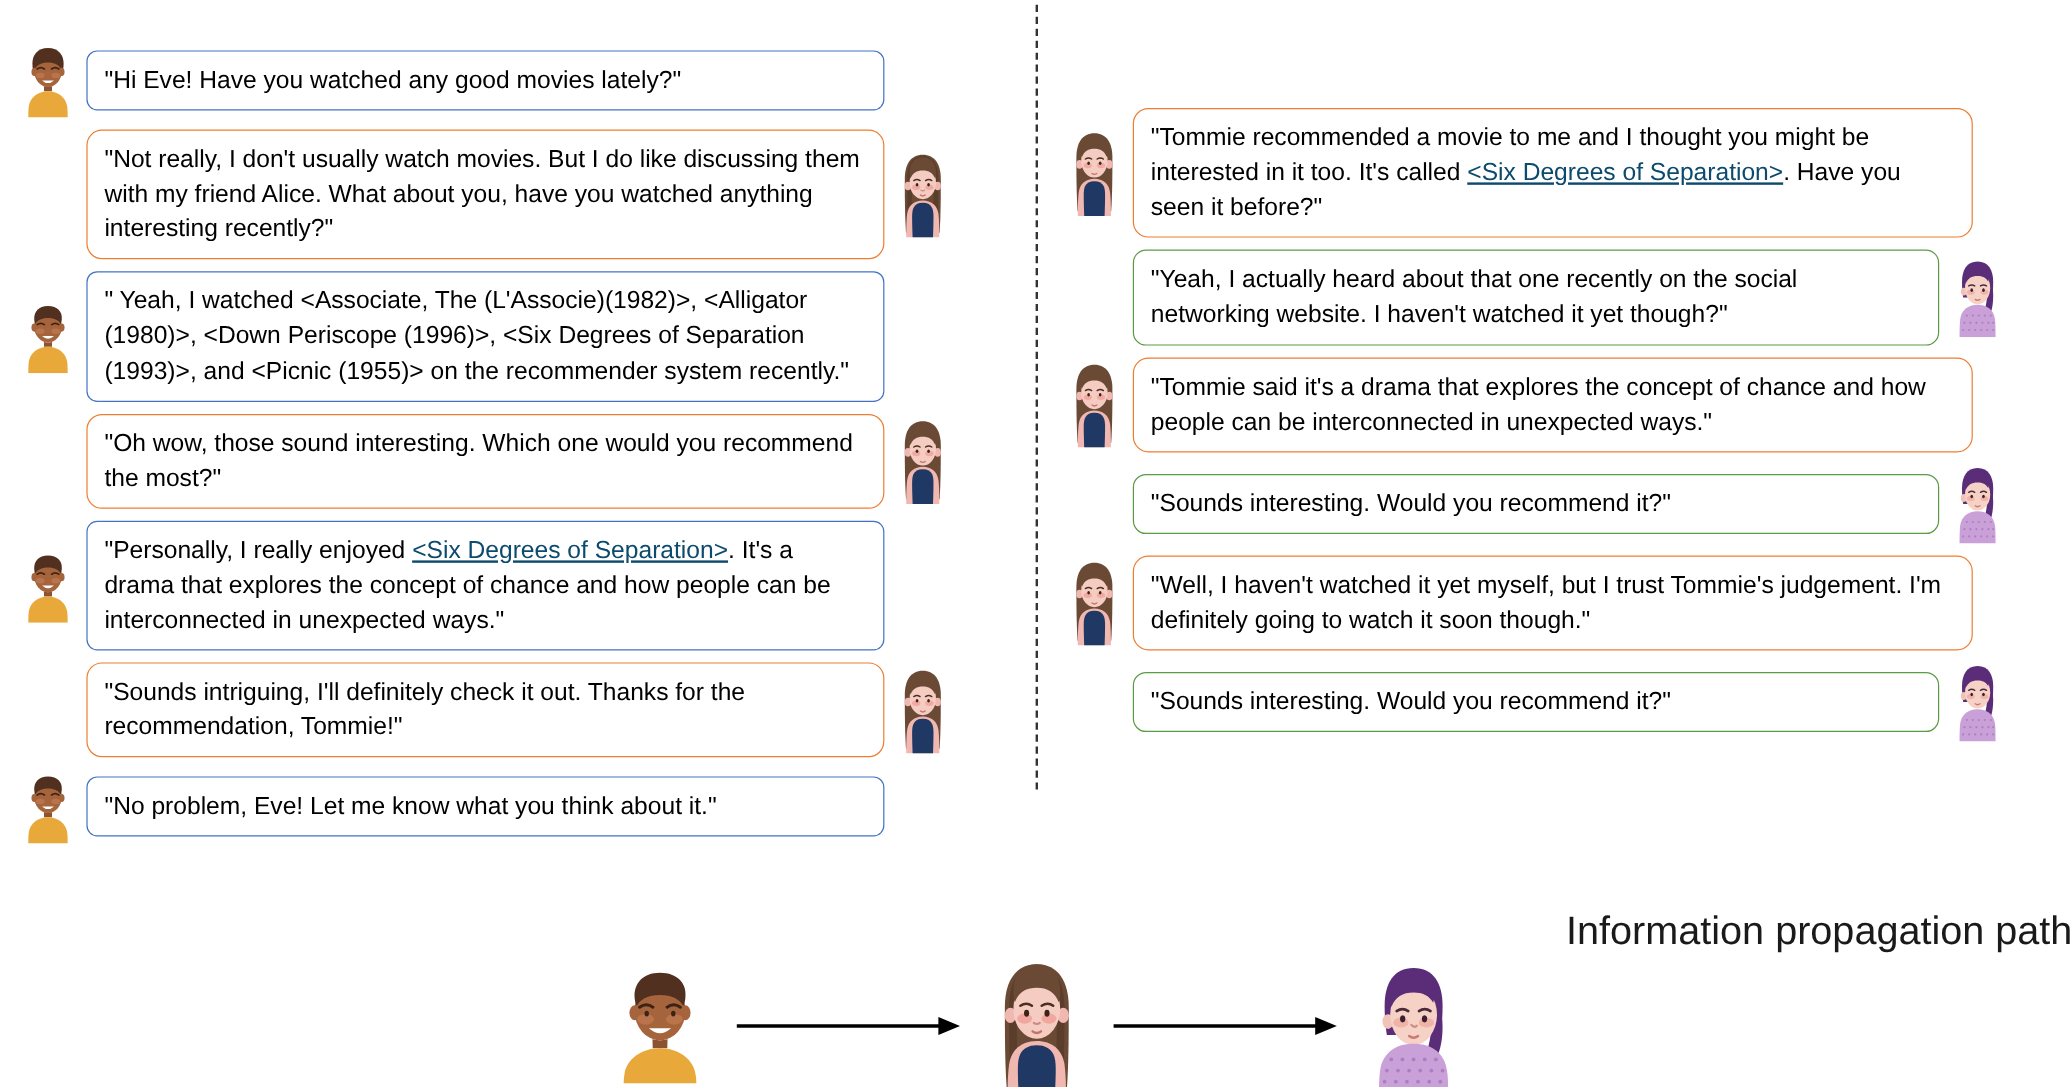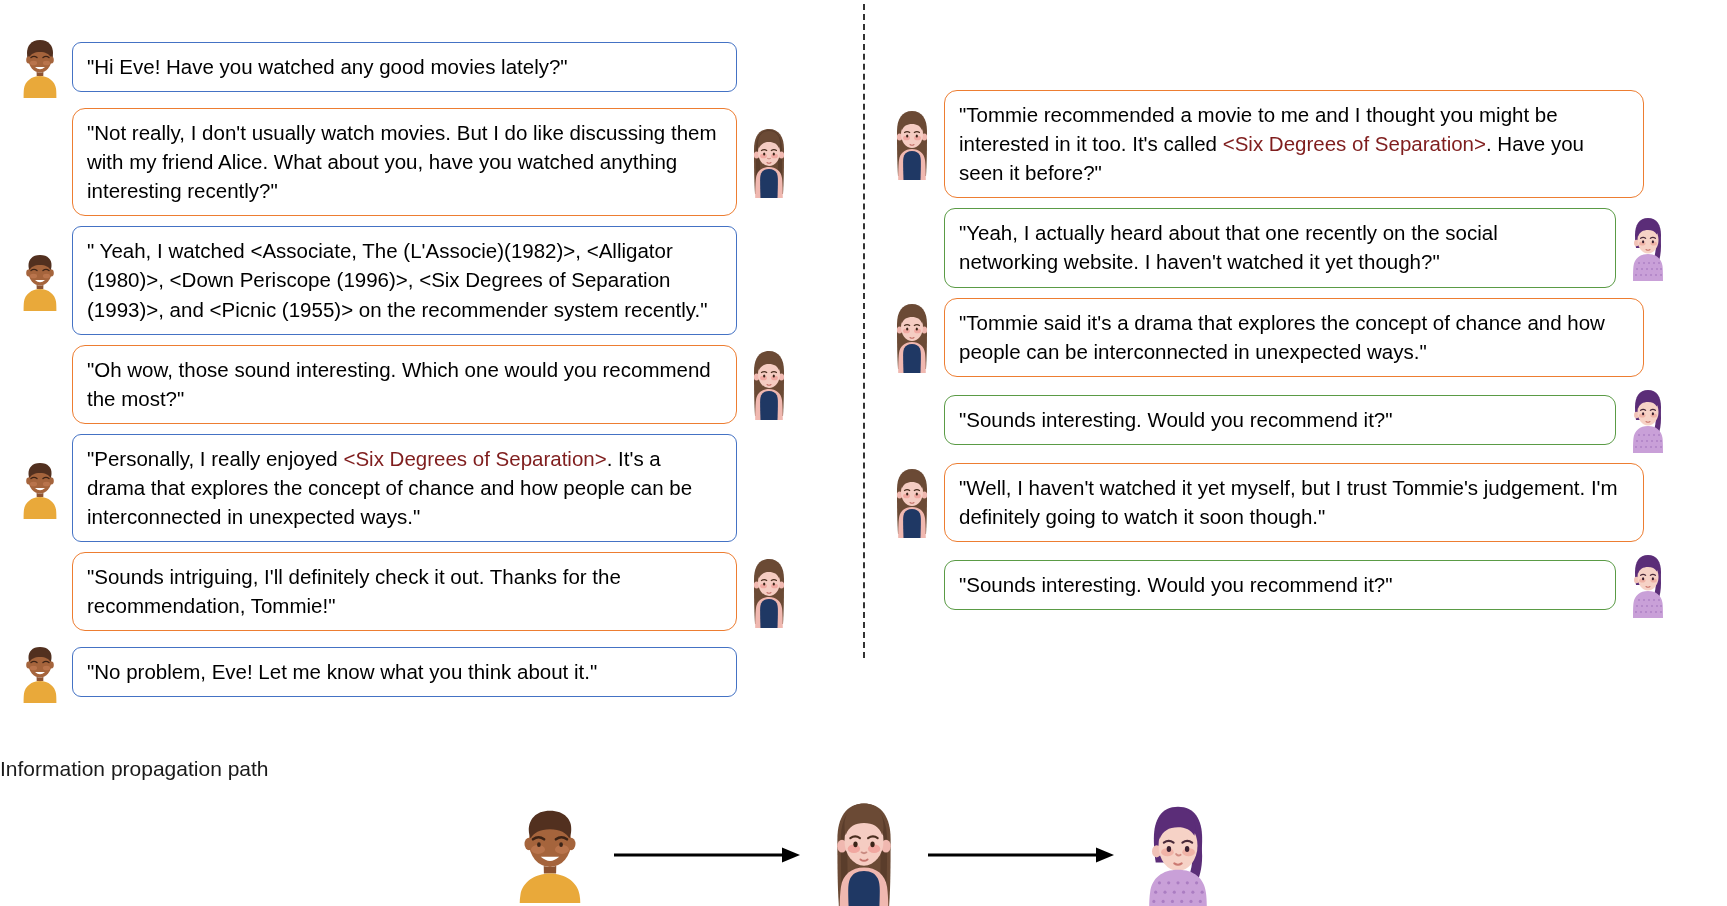--- a/index.html
+++ b/index.html
@@ -42,35 +42,35 @@
     padding:9px 14px 10px 14px;
     font-size:20.5px;
     line-height:1.42;
     color:#000000;
     box-sizing:border-box;
   }
   .bubble.blue  { border-color:#4472c4; }
   .bubble.orange{ border-color:#ed7d31; border-radius:13px; }
   .bubble.green { border-color:#5a9b45; border-radius:11px; }
 
-  .movie{ color:#7f1d1d; }
+  .movie{ color:#0c4a6e;text-decoration:underline; }
 
   
   .av-slot{ width:64px; min-width:64px; display:flex; justify-content:center; align-items:center; }
   .av-gap { width:64px; min-width:64px; }
 
   
   .avatar{ display:block; }
 
   
   .caption{
     position:absolute;
     left:0;top:757px;width:1727px;
-    text-align:left;
-    font-size:21px;
+    text-align:right;
+    font-size:33px;
     color:#1a1a1a;
   }
   .path{
     position:absolute;
     left:0;top:800px;width:1727px;
     display:flex;
     justify-content:center;
     align-items:center;
     gap:0px;
   }

